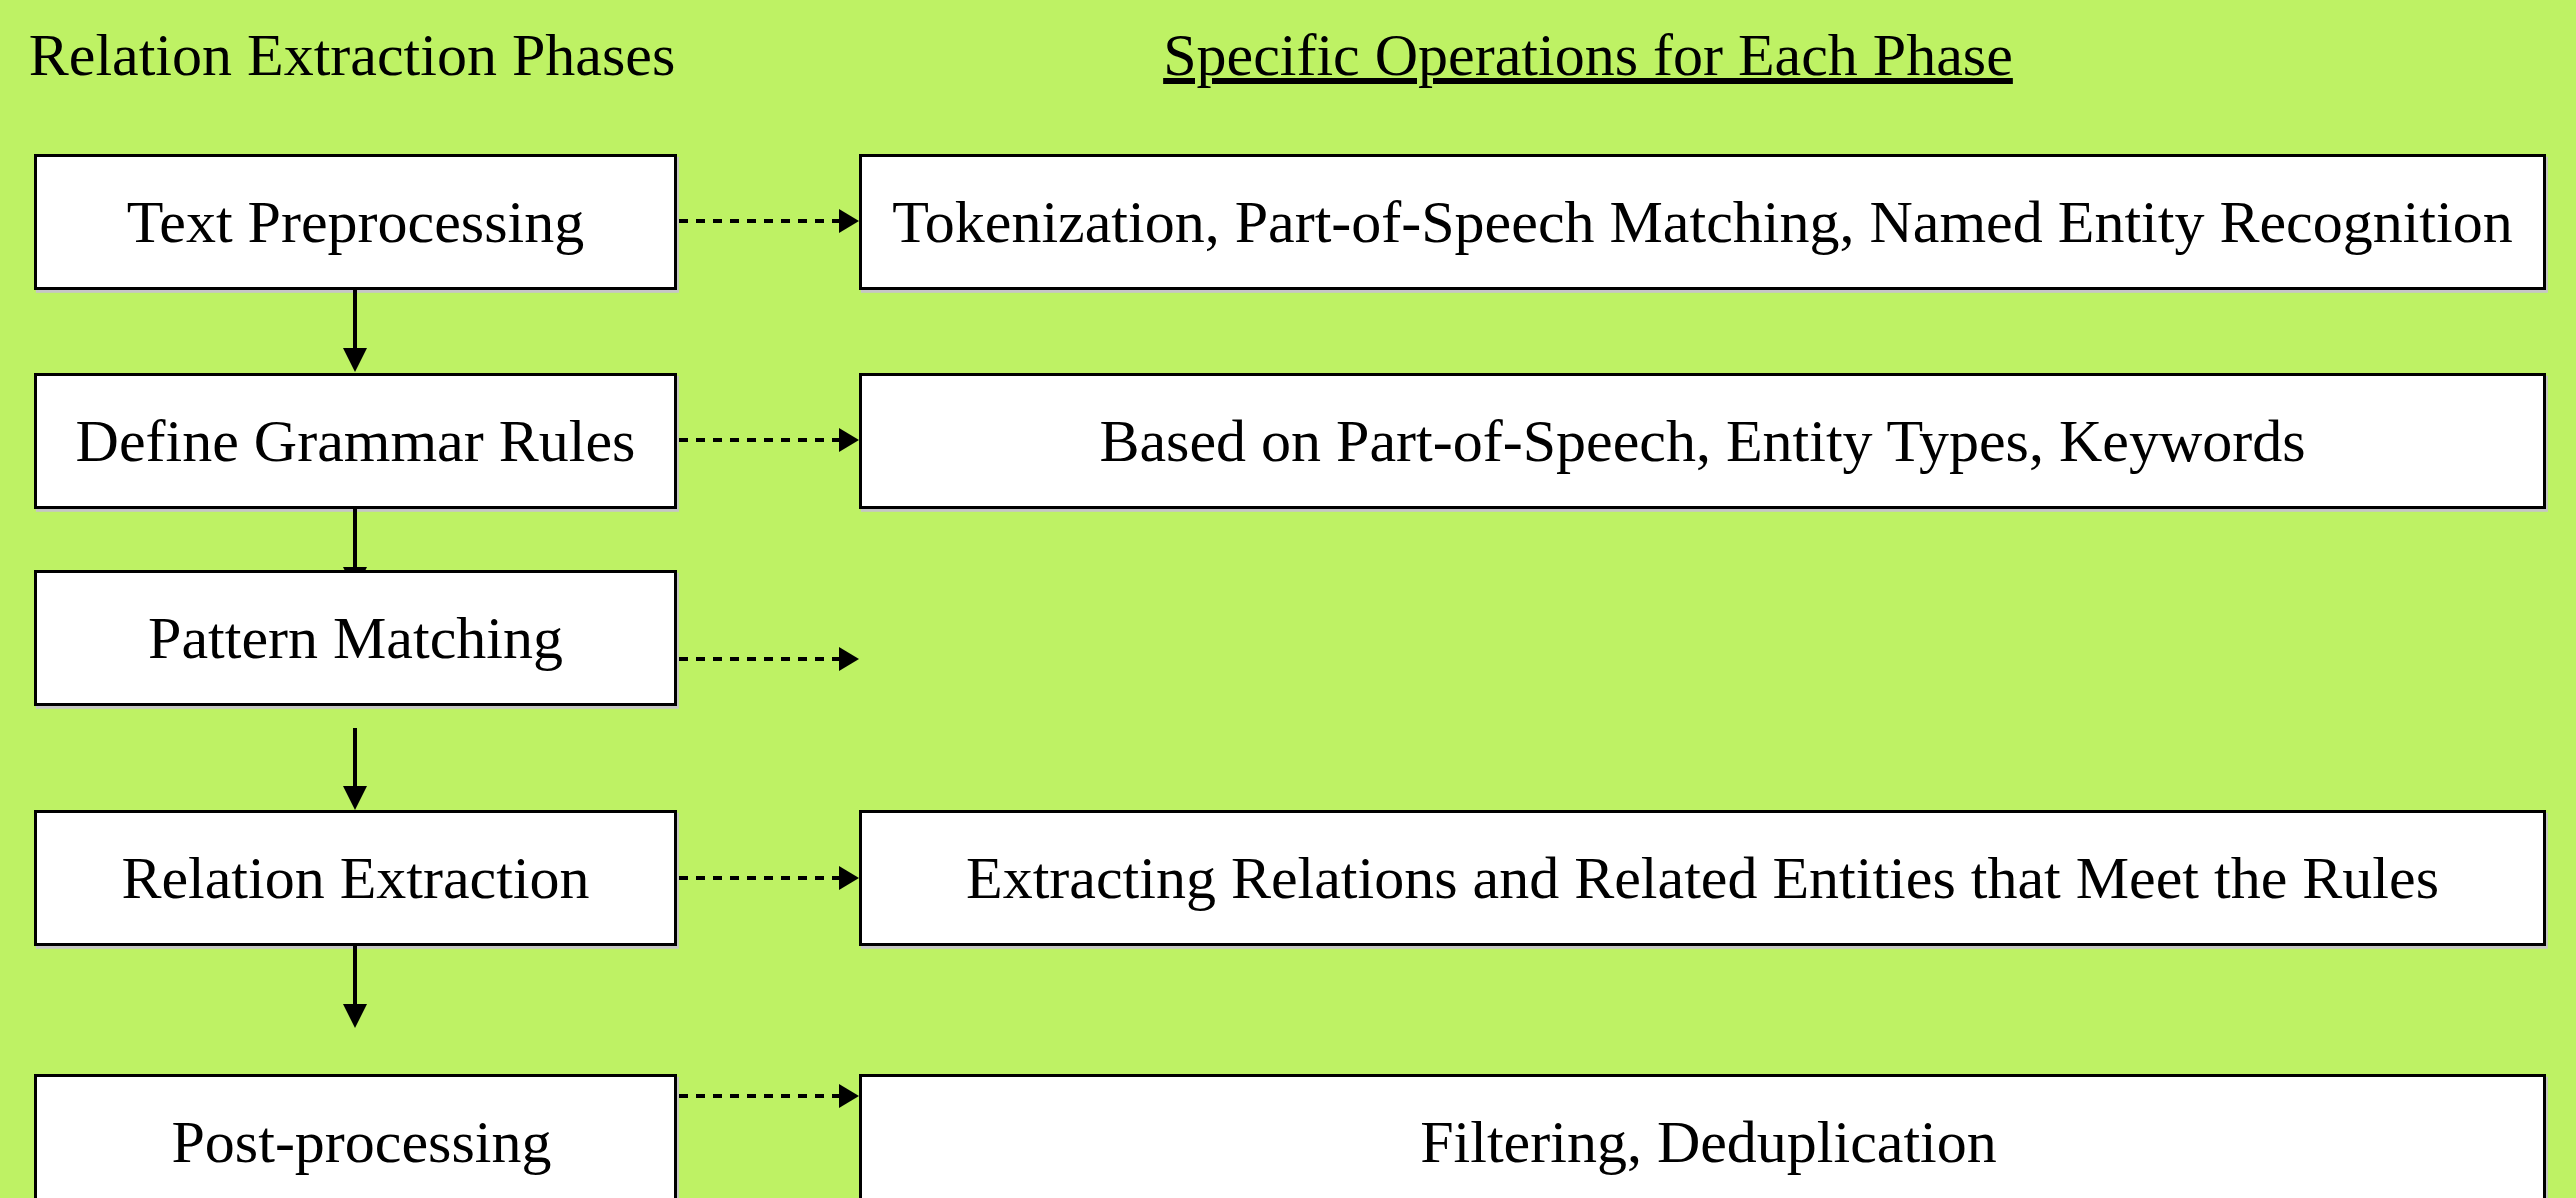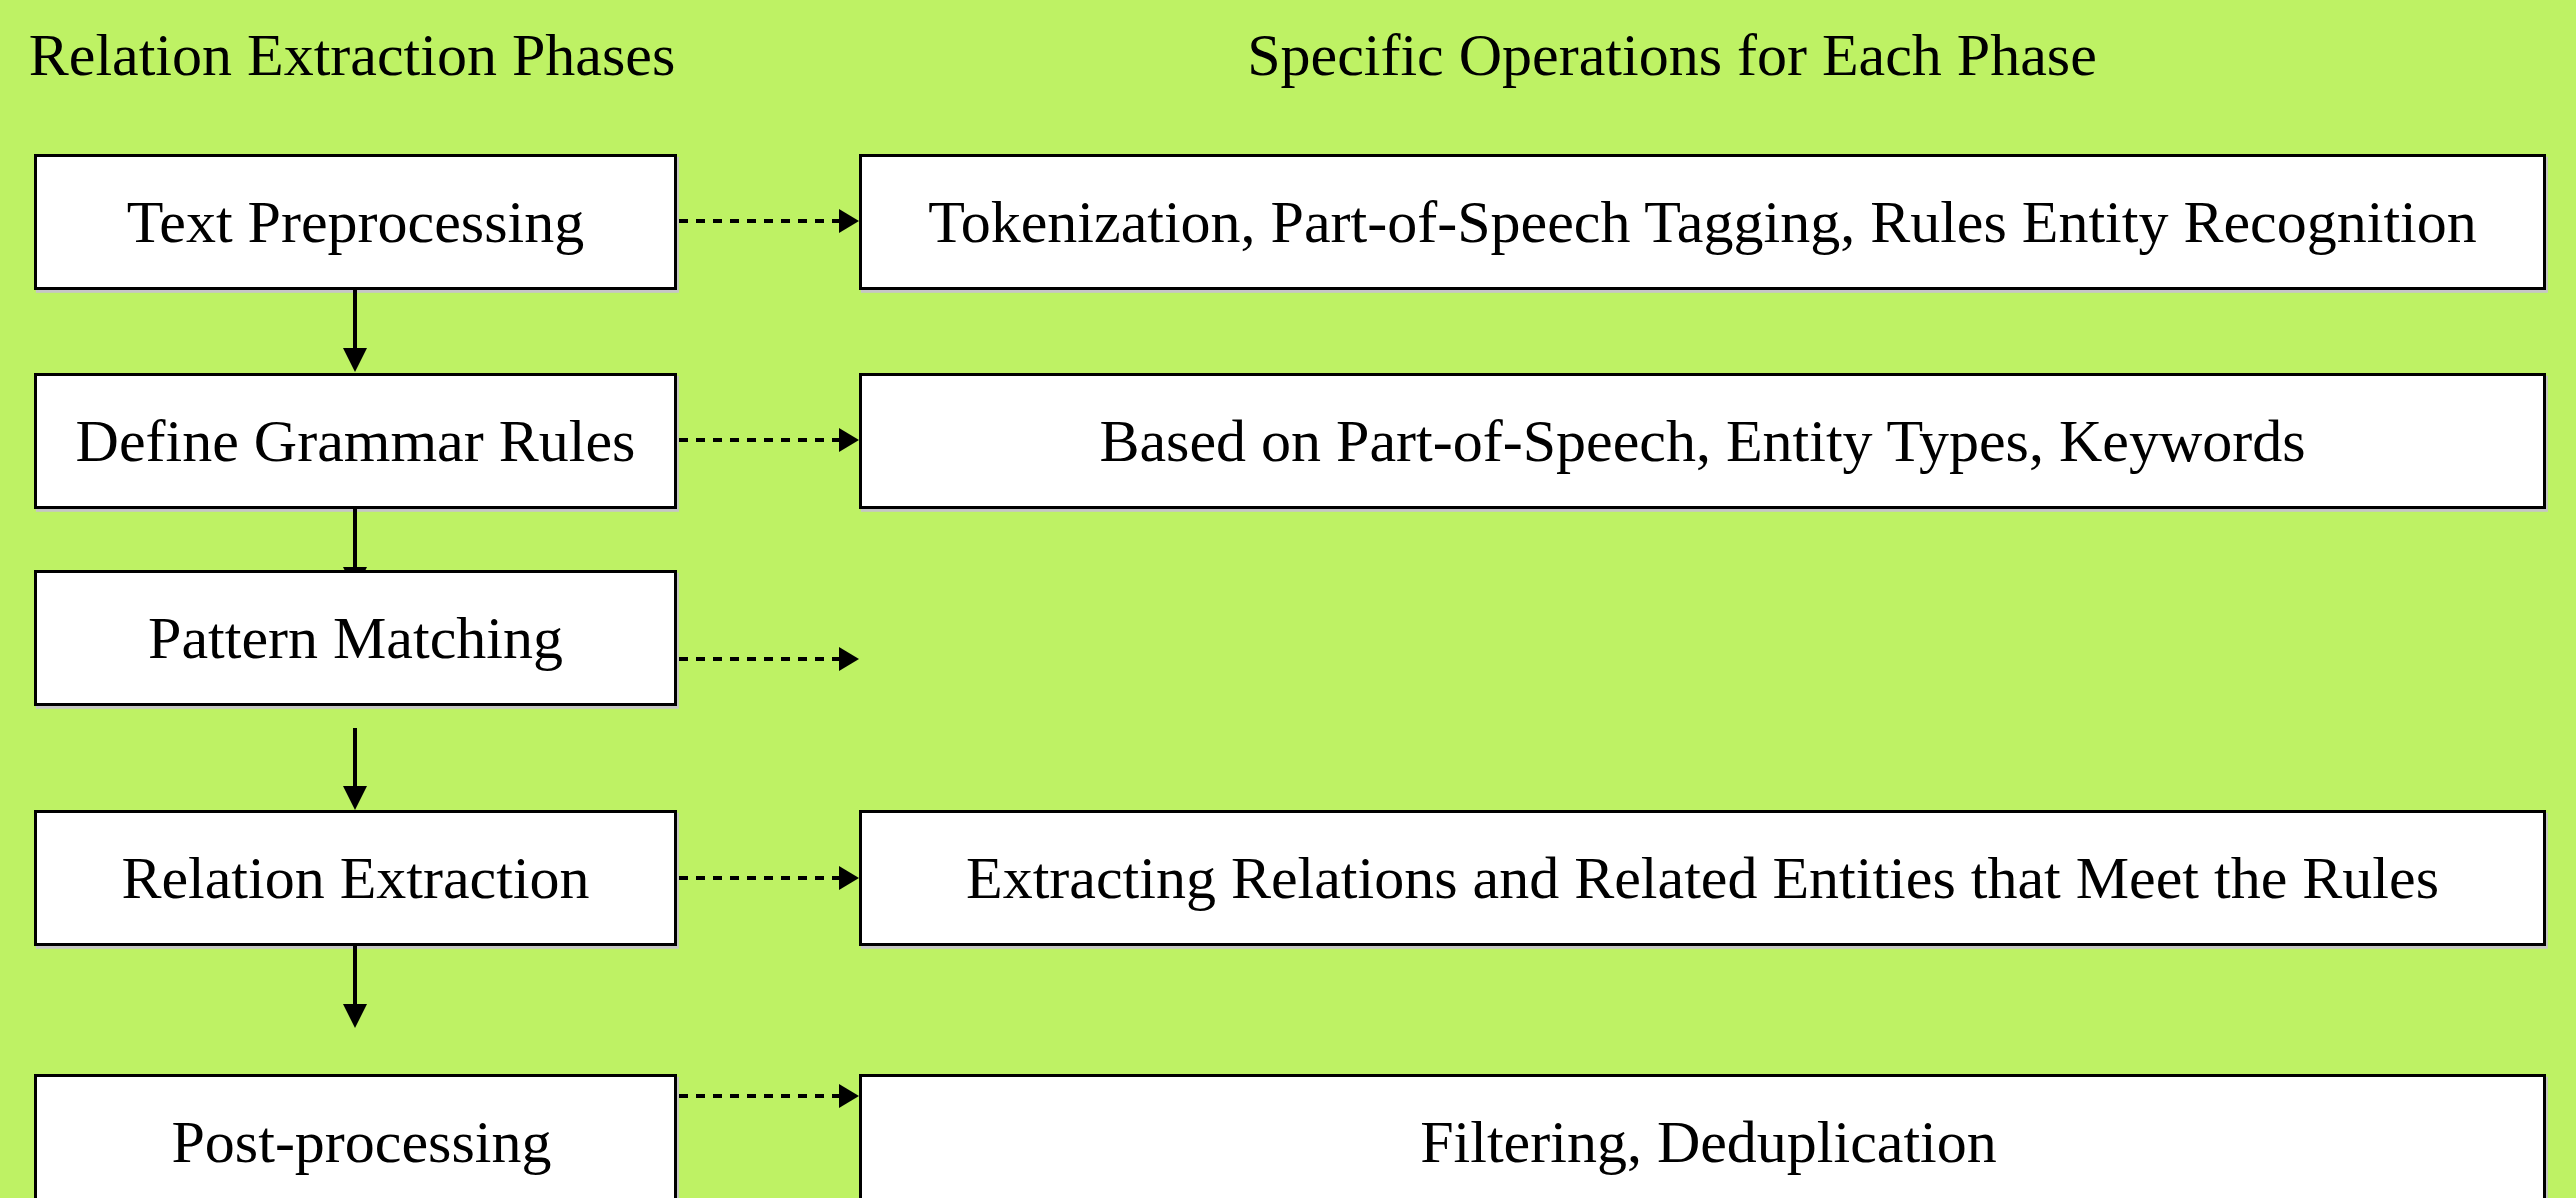--- a/index.html
+++ b/index.html
@@ -19,21 +19,21 @@
   .col-header {
     position: absolute;
     top: 20.7px;
     transform: translateX(-50%);
     font-size: 60px;
     line-height: 1.15;
     white-space: nowrap;
     color: #000000;
   }
   .col-header.left  { left: 352px; }
-  .col-header.right { left: 1672px; }
+  .col-header.right { left: 1588px; text-decoration: underline; }
 
   .box {
     position: absolute;
     box-sizing: border-box;
     height: 136px;
     border: 3.8px solid #000000;
     background: #ffffff;
     display: flex;
     align-items: center;
     justify-content: center;
@@ -107,21 +107,21 @@
   <div class="col-header right">Specific Operations for Each Phase</div>
 
   <div class="box phase-box row0">
     <span>Text Preprocessing</span>
   </div>
   <div class="connector c0">
     <div class="dash-line"></div>
     <div class="head-right"></div>
   </div>
   <div class="box op-box row0">
-    <span>Tokenization, Part-of-Speech Tagging, Rules Entity Recognition</span>
+    <span>Tokenization, Part-of-Speech Matching, Named Entity Recognition</span>
   </div>
 
   <div class="down-arrow d0">
     <div class="v-line"></div>
     <div class="head-down"></div>
   </div>
 
   <div class="box phase-box row1">
     <span>Define Grammar Rules</span>
   </div>

